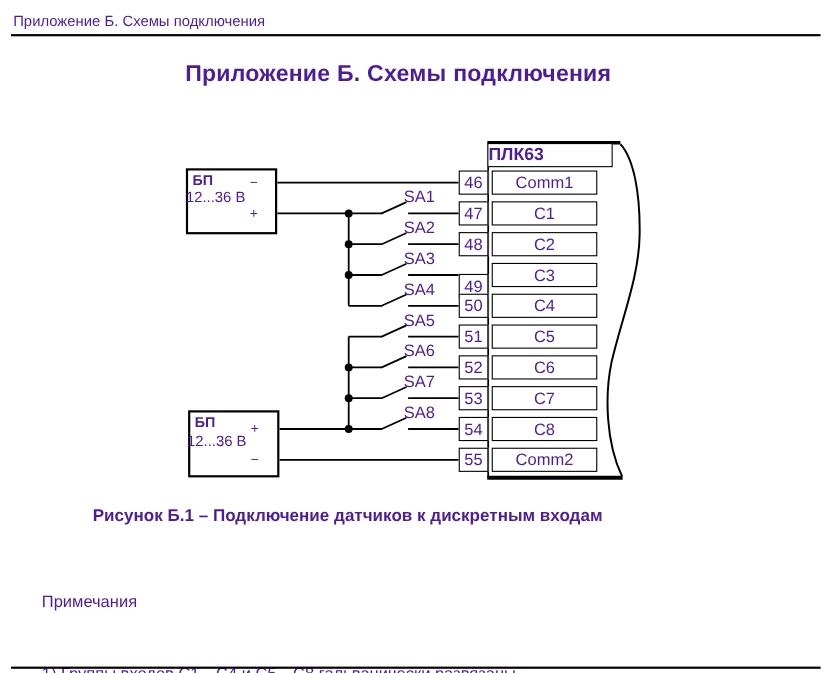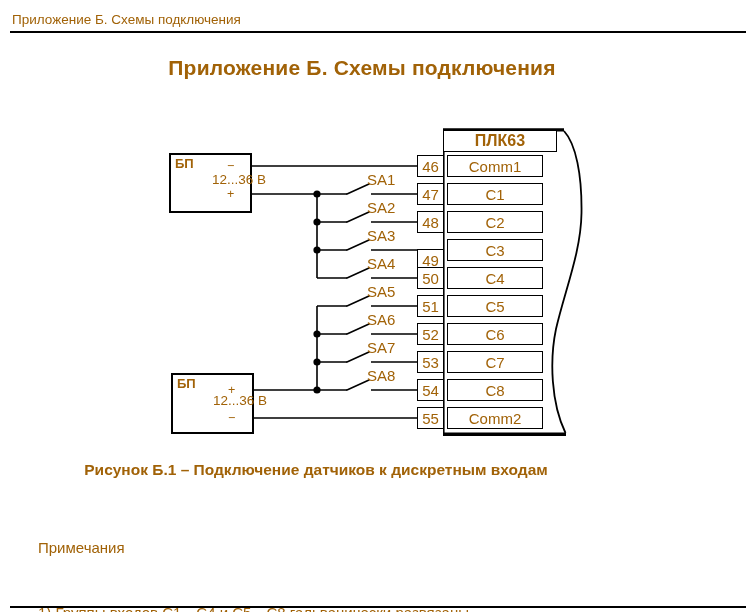--- a/index.html
+++ b/index.html
@@ -1,41 +1,41 @@
 <!DOCTYPE html>
 <html><head>
 <meta charset="utf-8">
 <style>
   html,body{margin:0;padding:0;background:#fff;}
   .page{
     position:relative;width:752px;height:612px;background:#ffffff;
-    font-family:"Liberation Sans", sans-serif;color:#a16207;overflow:hidden;
+    font-family:"Liberation Sans", sans-serif;color:#4c1d95;overflow:hidden;
   }
   .abs{position:absolute;}
   .running-head{left:12px;top:12px;font-size:13.5px;}
   .head-rule{left:10px;top:31px;width:736px;height:1.5px;background:#000;}
   .title{left:0;top:56px;width:724px;text-align:center;font-size:21px;font-weight:bold;letter-spacing:0.2px;}
   .cell{
     box-sizing:border-box;border:1.6px solid #000;background:#fff;
     display:flex;align-items:center;justify-content:center;font-size:15px;
   }
   .tnum{left:417px;width:27px;height:22px;}
   .tlabel{left:447px;width:96px;height:22px;}
   .plk-head{
     left:443px;top:130px;width:114px;height:22px;box-sizing:border-box;
-    border:1.6px solid #000;display:flex;align-items:center;justify-content:center;
+    border:1.6px solid #000;display:flex;align-items:center;
     font-size:16px;font-weight:bold;background:#fff;
   }
   .psu{
     box-sizing:border-box;border:2.5px solid #000;background:#fff;
   }
   .psu1{left:169px;top:153px;width:83px;height:60px;}
   .psu2{left:171px;top:373px;width:83px;height:61px;}
   .psu-name{font-size:13px;font-weight:bold;}
-  .psu-volt{font-size:13.5px;text-align:center;margin-left:31px;}
+  .psu-volt{font-size:13.5px;text-align:left;}
   .psu-sign{font-size:12.5px;}
   .sa-label{font-size:15px;width:40px;text-align:left;}
   .caption{left:0;top:461px;width:632px;text-align:center;font-size:15.5px;font-weight:bold;}
   .notes{left:10px;top:494px;width:734px;font-size:15px;line-height:21.6px;white-space:pre-wrap;}
   .notes-heading{font-weight:normal;padding-left:28px;}
   .note-indent{padding-left:28px;}
   .bottom-rule{left:10px;top:606px;width:736px;height:1.5px;background:#000;}
   svg{position:absolute;left:0;top:0;}
 </style>
 </head>

